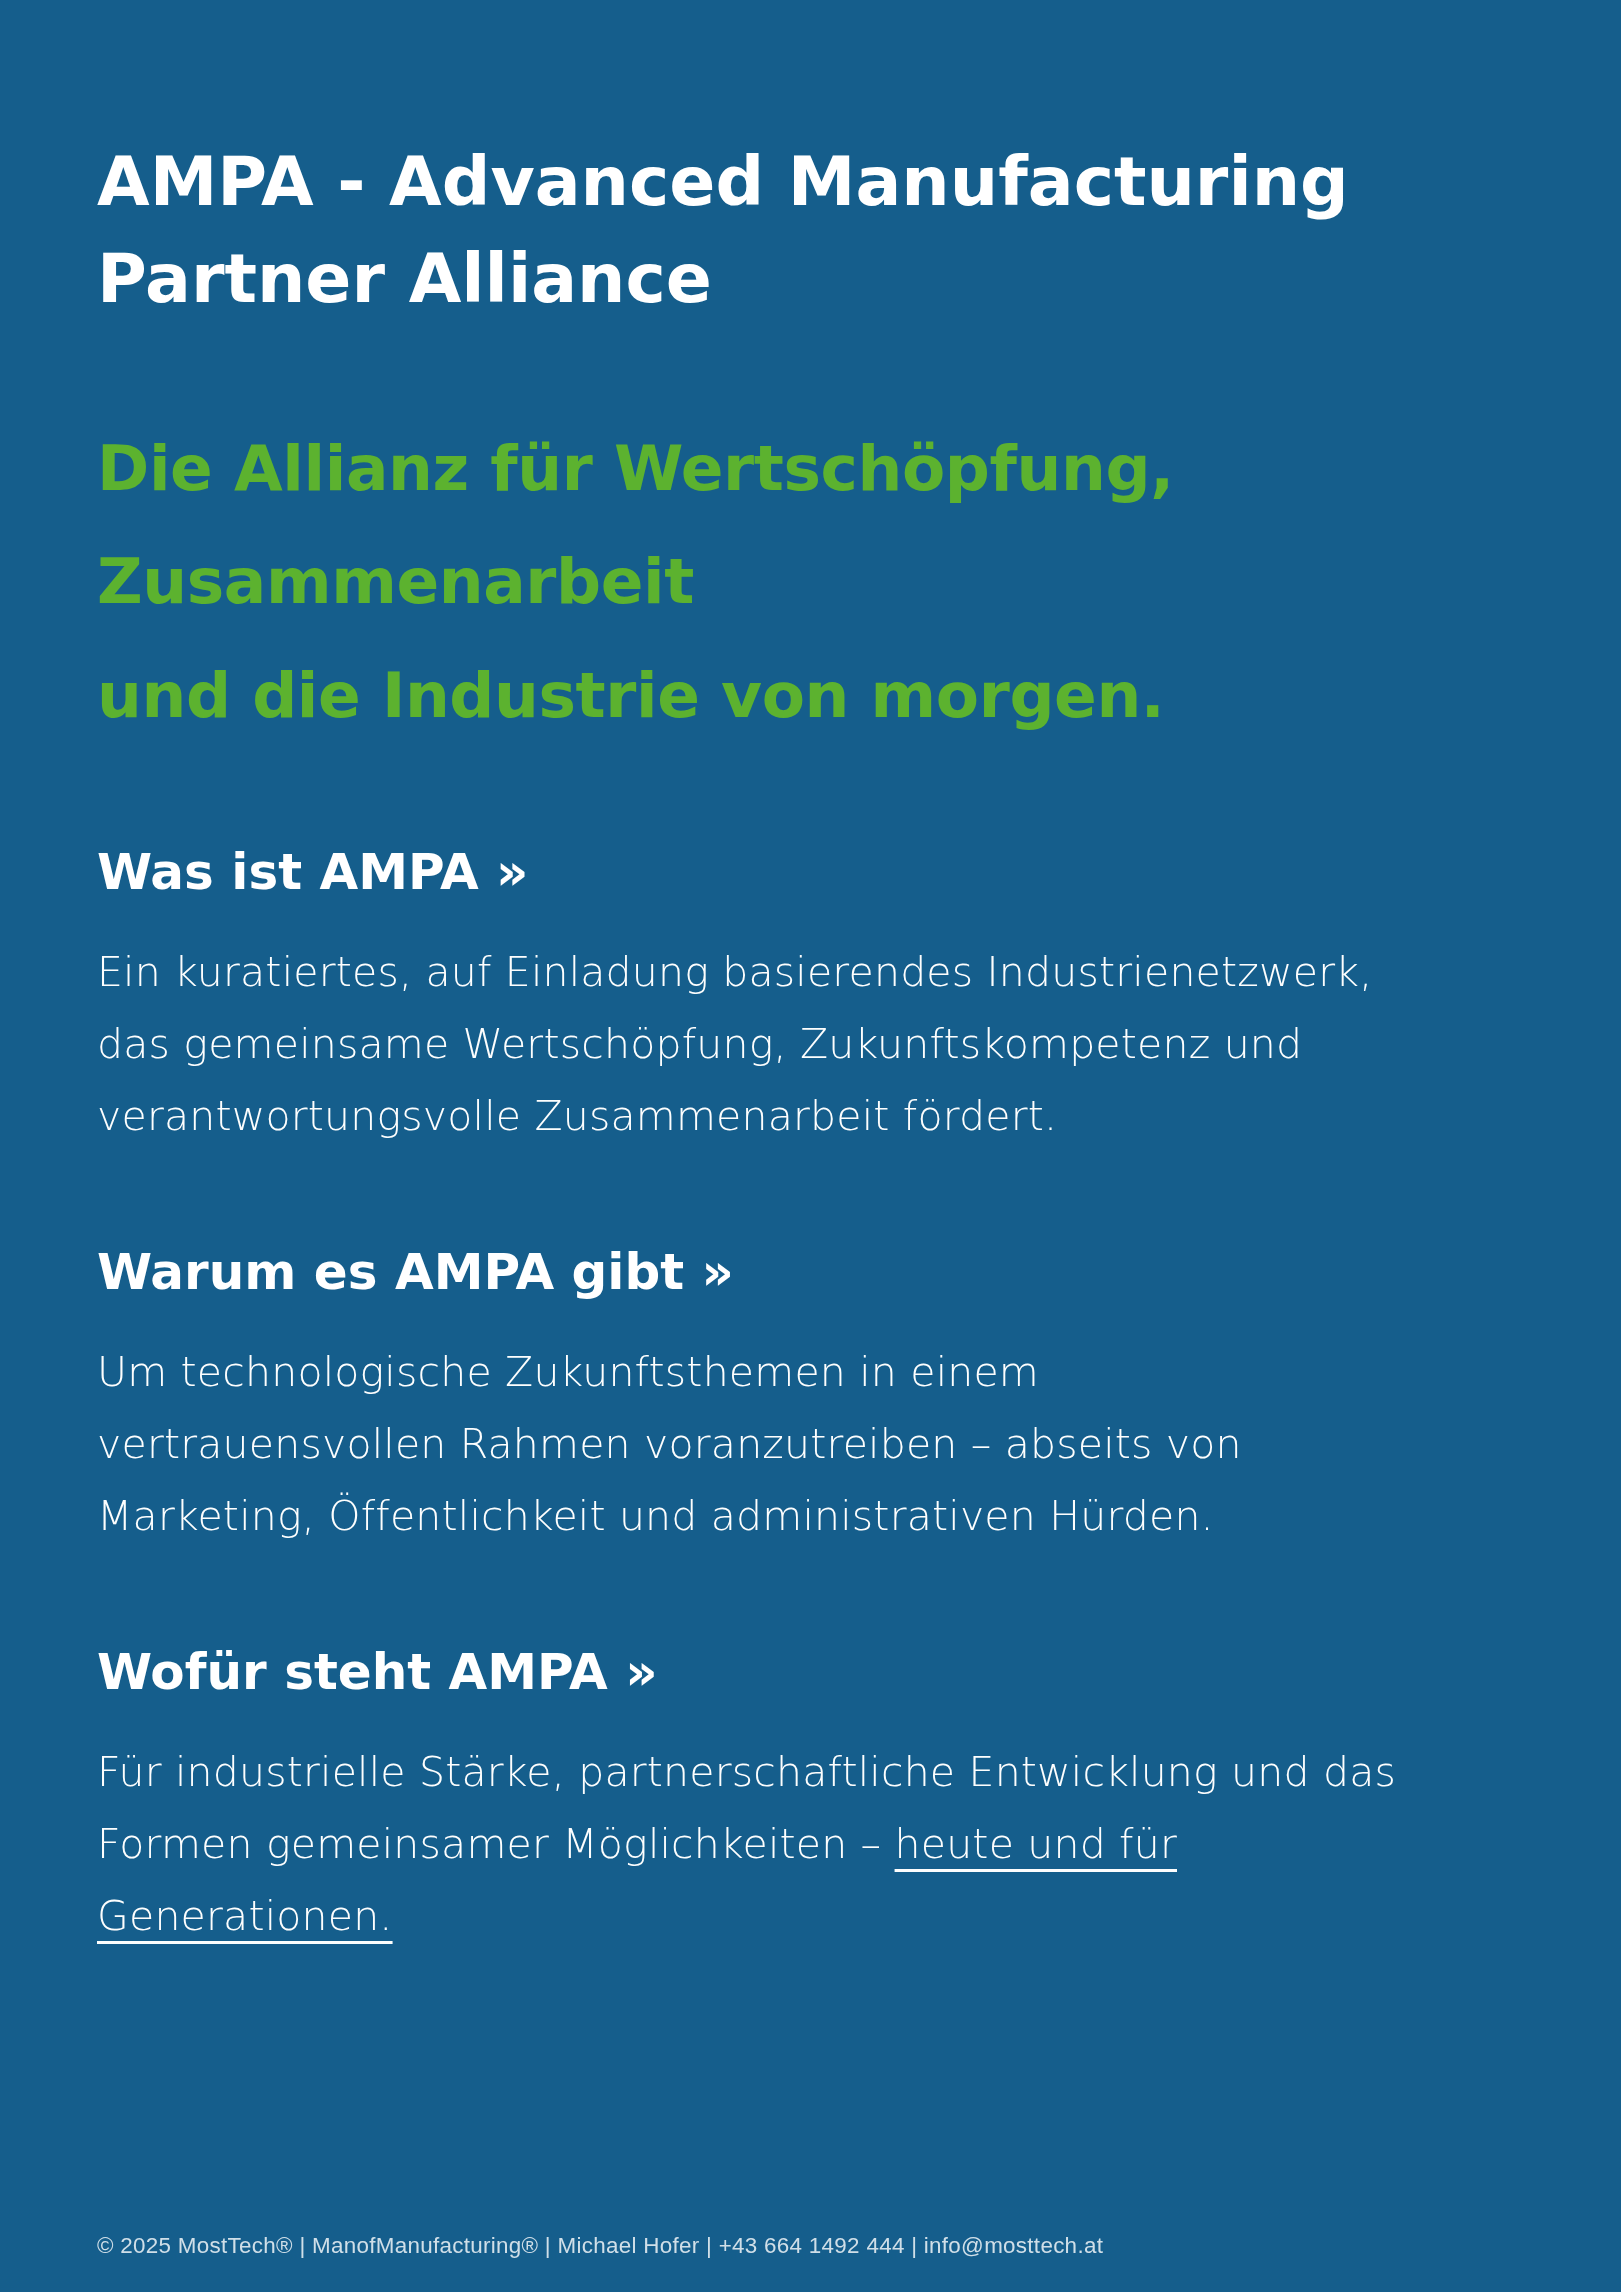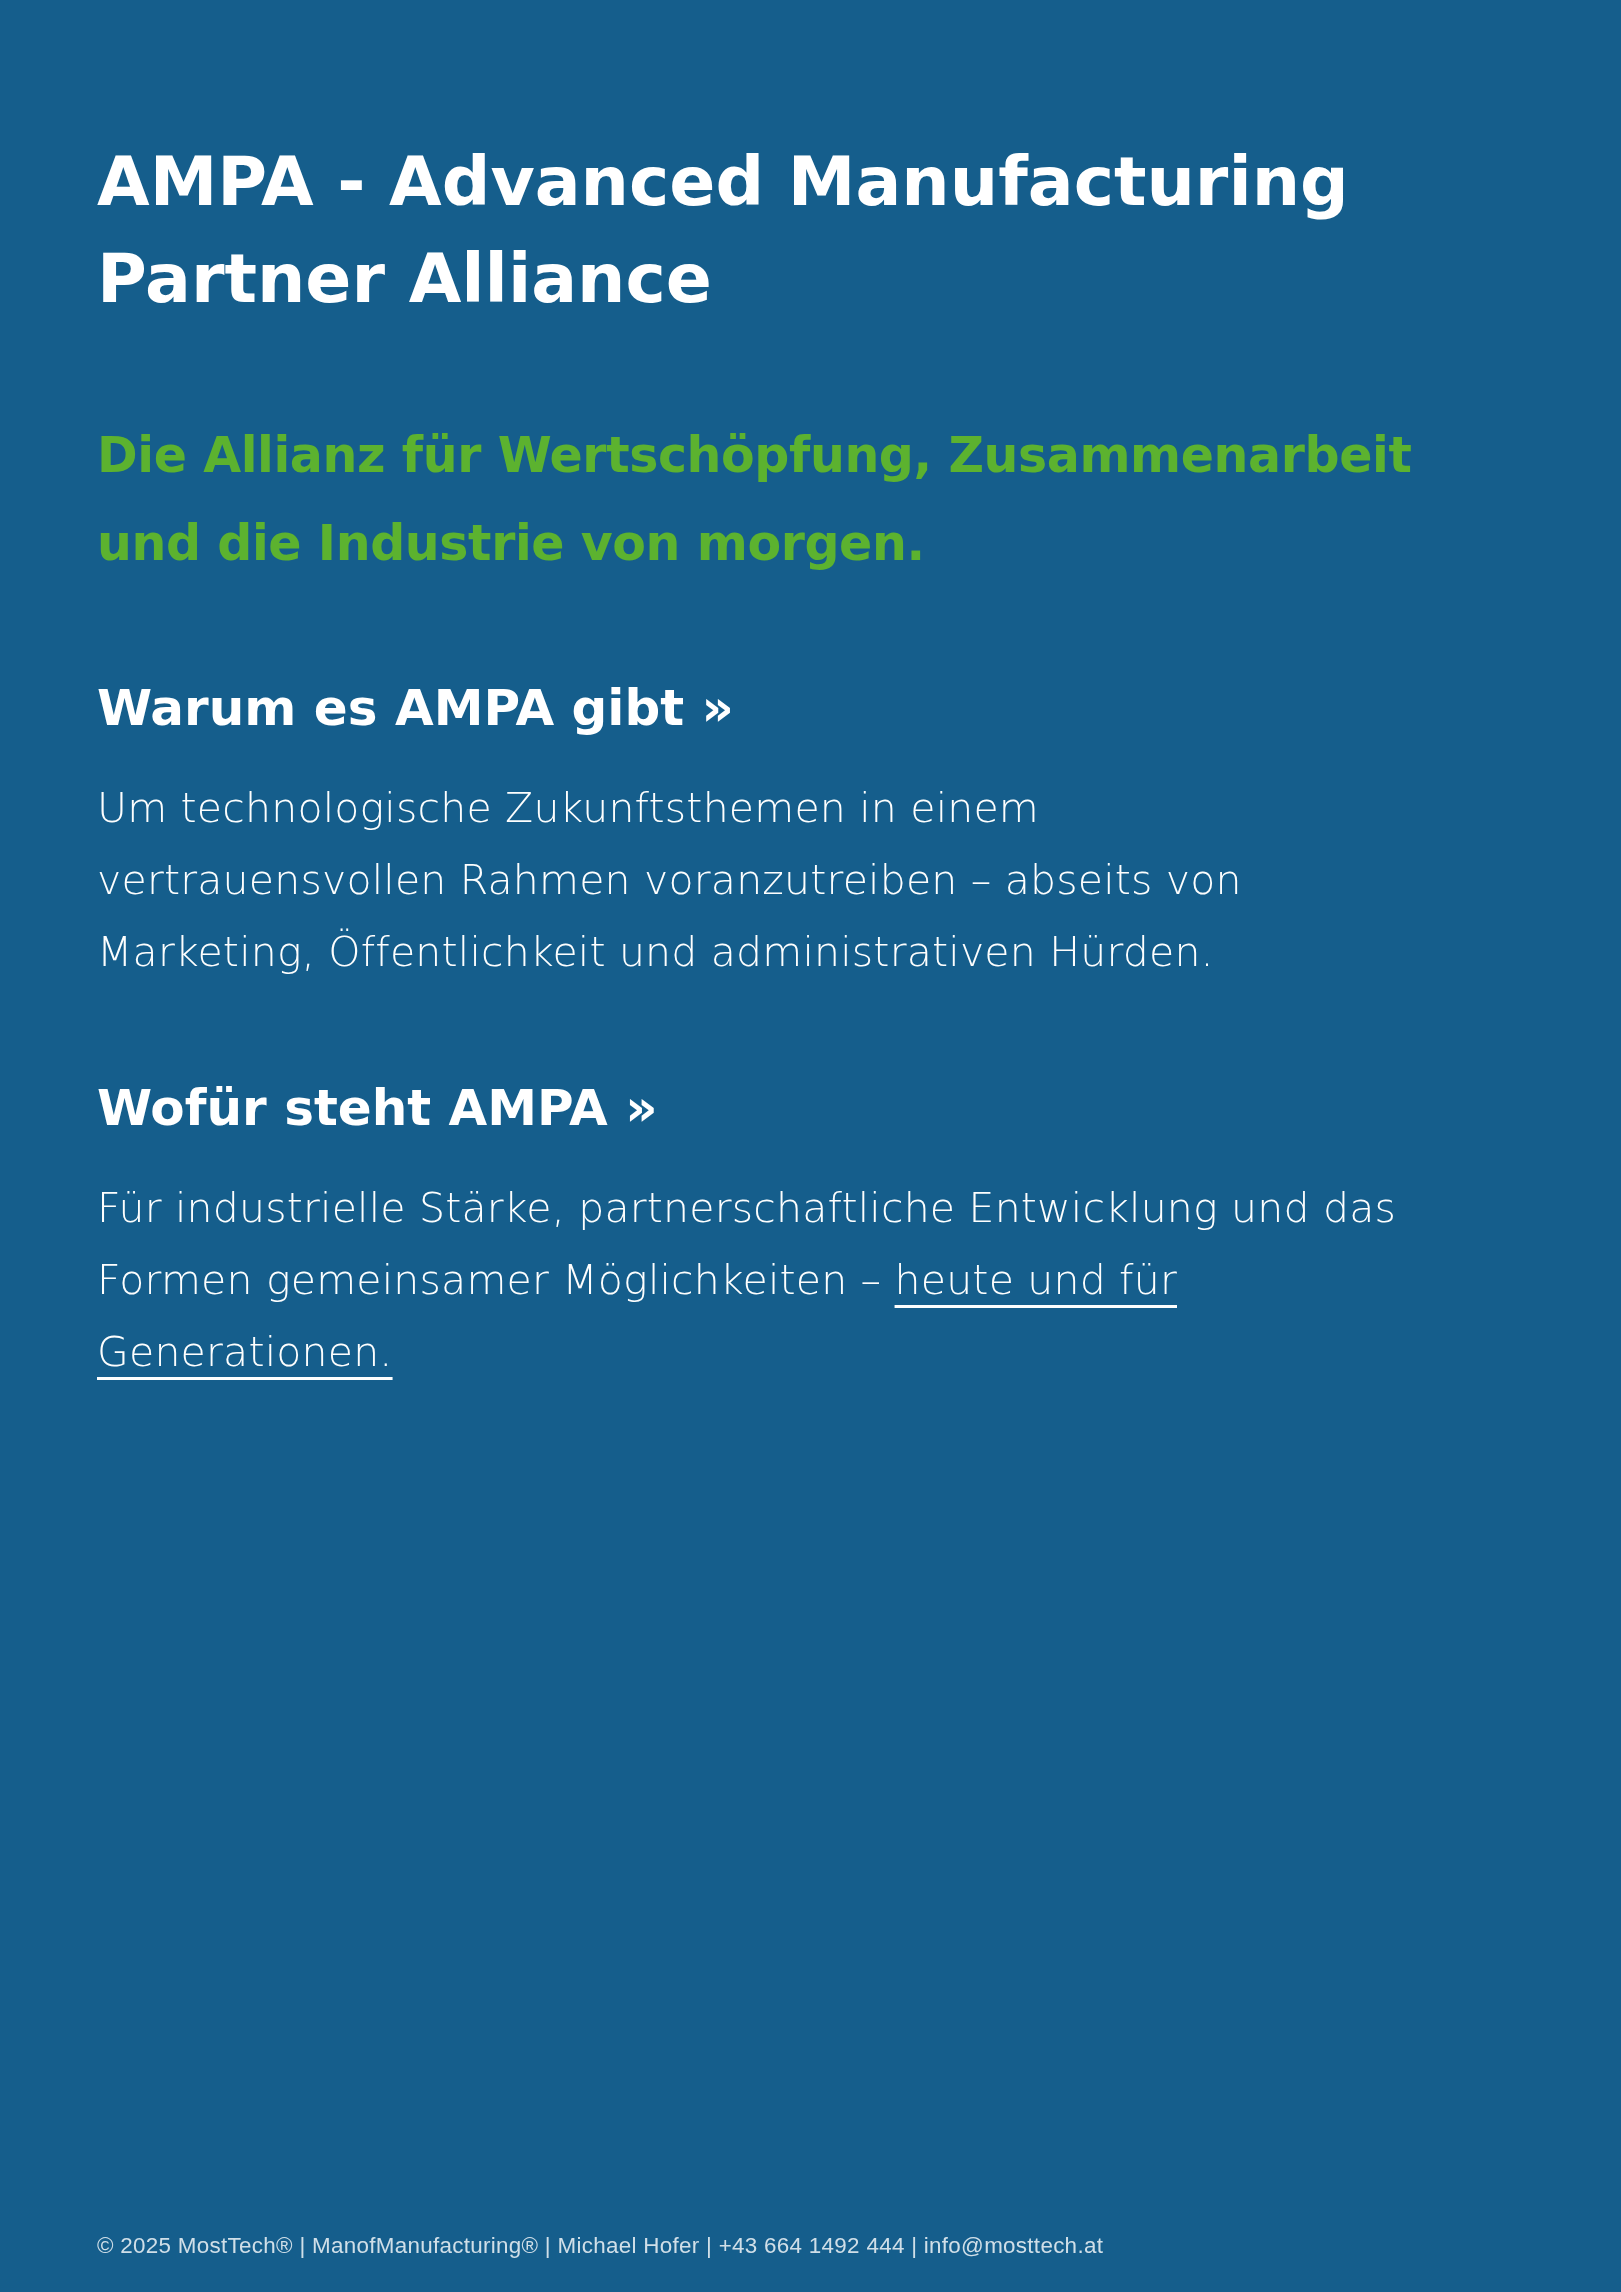--- a/index.html
+++ b/index.html
@@ -20,21 +20,21 @@
   h1.title {
     font-size: 68px;
     line-height: 1.42;
     font-weight: 700;
     letter-spacing: 0;
     white-space: pre-line;
     color: #FFFFFF;
   }
   h2.subtitle {
     margin-top: 85px;
-    font-size: 49px;
+    font-size: 63px;
     line-height: 1.8;
     font-weight: 700;
     letter-spacing: -0.4px;
     white-space: pre-line;
     color: #5CB22F;
   }
   h3.section-heading {
     margin-top: 90px;
     margin-bottom: 34px;
     font-size: 50px;
@@ -71,20 +71,26 @@
 <body>
 
 <div class="page">
 
   <h1 class="title">AMPA - Advanced Manufacturing
 Partner Alliance</h1>
 
   <h2 class="subtitle">Die Allianz für Wertschöpfung, Zusammenarbeit
 und die Industrie von morgen.</h2>
 
+  <section>
+    <h3 class="section-heading">Was ist AMPA »</h3>
+    <p class="section-body">Ein kuratiertes, auf Einladung basierendes Industrienetzwerk,
+das gemeinsame Wertschöpfung, Zukunftskompetenz und
+verantwortungsvolle Zusammenarbeit fördert.</p>
+  </section>
 
   <section>
     <h3 class="section-heading">Warum es AMPA gibt »</h3>
     <p class="section-body">Um technologische Zukunftsthemen in einem
 vertrauensvollen Rahmen voranzutreiben – abseits von
 Marketing, Öffentlichkeit und administrativen Hürden.</p>
   </section>
 
   <section>
     <h3 class="section-heading">Wofür steht AMPA »</h3>

